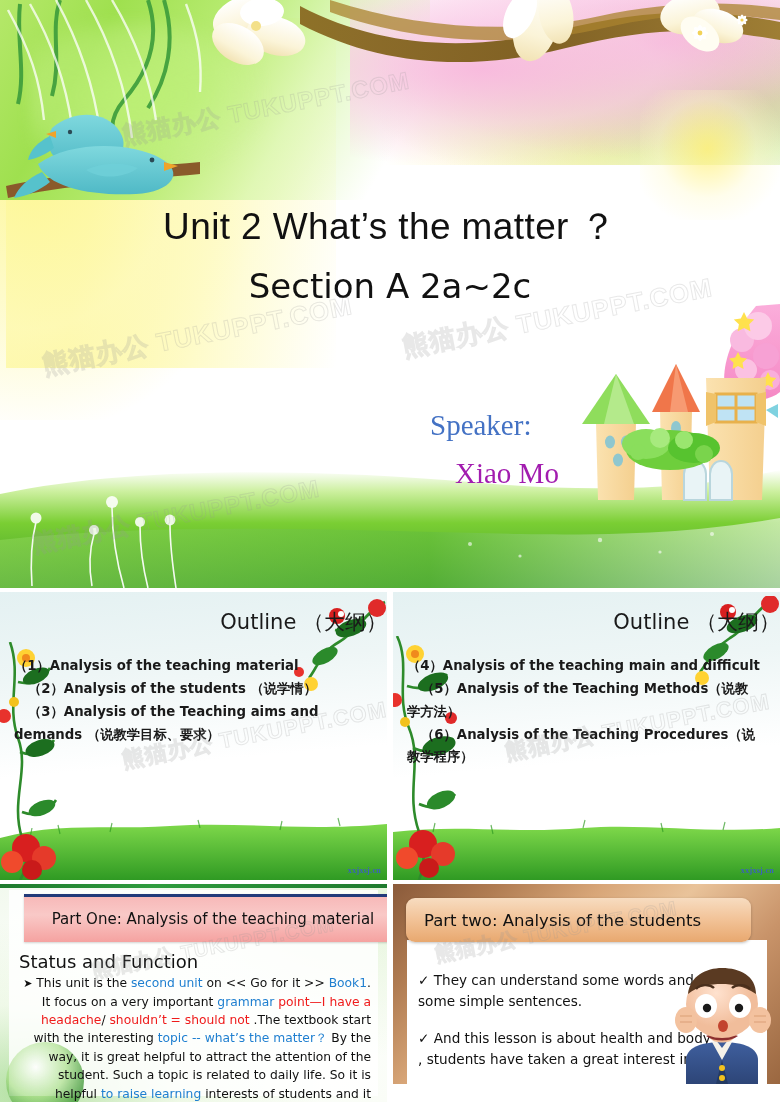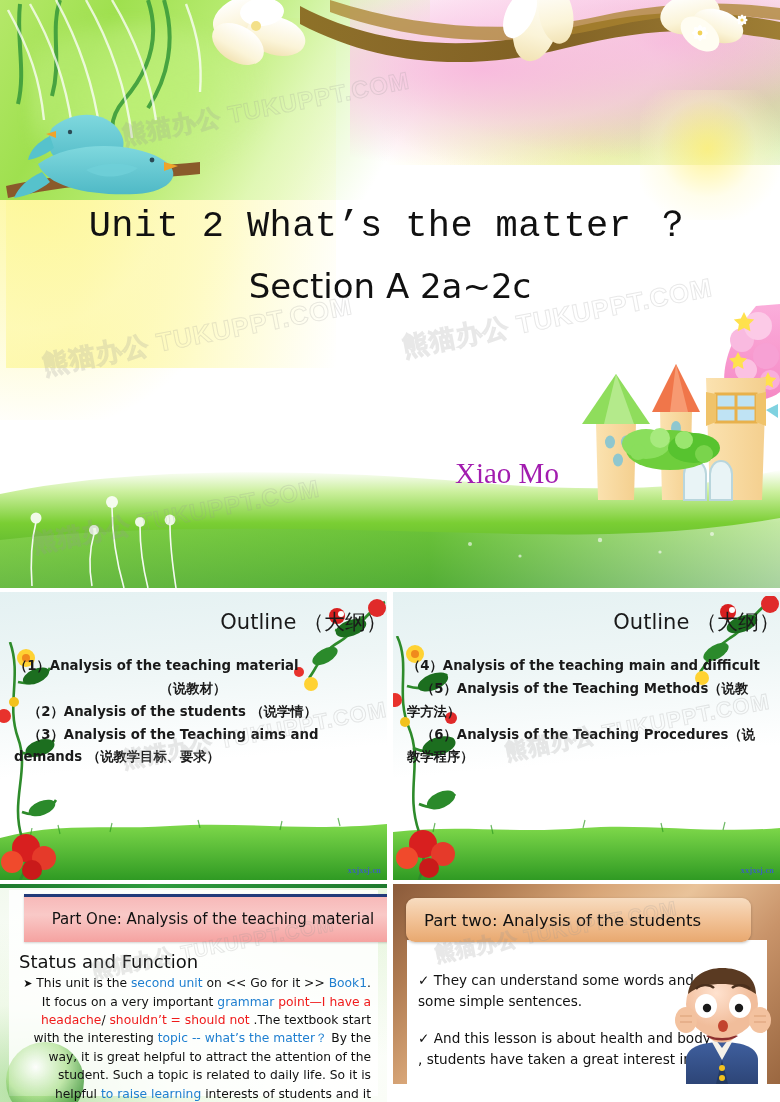--- a/index.html
+++ b/index.html
@@ -50,21 +50,21 @@
     background:radial-gradient(circle at 45% 45%, rgba(255,240,120,.8) 0%, rgba(255,250,200,.35) 45%, rgba(255,255,255,0) 72%);
   }
   
   .branch{position:absolute;pointer-events:none;}
   
   .t-hill{position:absolute;left:0;bottom:0;width:780px;height:140px;}
 
   .title-main{
     position:absolute;left:0;top:205px;width:780px;text-align:center;
     font-size:37px;line-height:1.18;color:#111;letter-spacing:.4px;
-    font-family:Liberation Mono, monospace;font-weight:400;
+    font-family:Liberation Sans, sans-serif;font-weight:400;
   }
   .title-sub{
     position:absolute;left:0;top:266px;width:780px;text-align:center;
     font-size:34px;color:#111;
     font-family:"DejaVu Sans","Liberation Sans",sans-serif;font-weight:400;
   }
   .speaker-l1{
     position:absolute;left:430px;top:409px;width:200px;text-align:left;
     font-family:"Liberation Serif","DejaVu Serif",serif;
     font-size:29px;color:#4472c4;
@@ -373,20 +373,21 @@
           <circle cx="124" cy="140" r="9" fill="#9ae66f"></circle>
         <circle cx="144" cy="154" r="9" fill="#7ad44c"></circle>
           <circle cx="78" cy="152" r="8" fill="#8ade5c"></circle>
       </g>
 
       <path d="M206,110 L218,104 L218,118 Z" fill="#7fd2e0"></path>
     </svg>
 
     <div class="title-main">Unit 2 What’s the matter ？</div>
     <div class="title-sub">Section A 2a~2c</div>
+    <div class="speaker-l1">Speaker:</div>
     <div class="speaker-l2">Xiao Mo</div>
 
     <div class="wm wm-o" style="left:40px;top:318px;font-size:26px;">熊猫办公 TUKUPPT.COM</div>
     <div class="wm wm-o" style="left:400px;top:300px;font-size:26px;">熊猫办公 TUKUPPT.COM</div>
     <div class="wm wm-o" style="left:120px;top:92px;font-size:24px;">熊猫办公 TUKUPPT.COM</div>
     <div class="wm wm-o" style="left:30px;top:500px;font-size:24px;">熊猫办公 TUKUPPT.COM</div>
   </div>
 
   <div class="slide outline" id="slide-outline-1">
     <div class="o-bg"></div>
@@ -440,21 +441,20 @@
       <ellipse cx="48" cy="58" rx="14" ry="7" fill="#2b8a2b" transform="rotate(-30 48 58)"></ellipse>
       <circle cx="100" cy="10" r="9" fill="#e02a2a"></circle>
       <circle cx="60" cy="18" r="8" fill="#d81f1f"></circle>
         <circle cx="64" cy="16" r="3" fill="#fff"></circle>
       <circle cx="34" cy="86" r="7" fill="#ffd233"></circle>
       <circle cx="22" cy="74" r="5" fill="#e8322c"></circle>
     </svg>
     <div class="o-title">Outline （大纲）</div>
     <div class="o-body">
       <span class="ln">（1）Analysis of the teaching material</span>
-      <span class="ln o-center">（说教材）</span>
       <span class="ln o-ind">（2）Analysis of the students （说学情）</span>
       <span class="ln o-ind">（3）Analysis of the Teaching aims and</span>
       <span class="ln">demands （说教学目标、要求）</span>
     </div>
     <div class="o-wm">xxjxsj.cn</div>
     <div class="wm wm-o" style="left:120px;top:128px;font-size:22px;">熊猫办公 TUKUPPT.COM</div>
   </div>
 
   <div class="slide outline" id="slide-outline-2">
     <div class="o-bg"></div>

